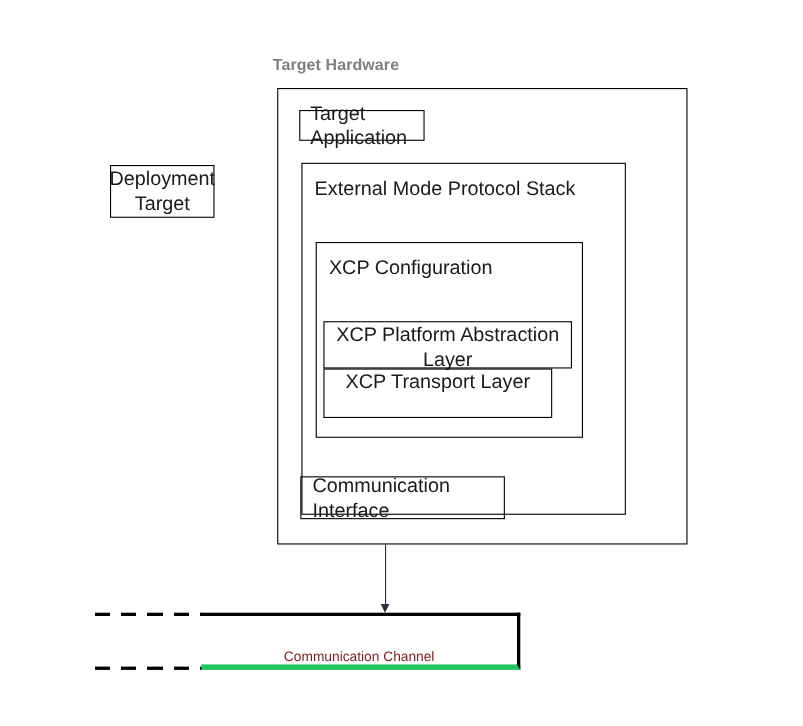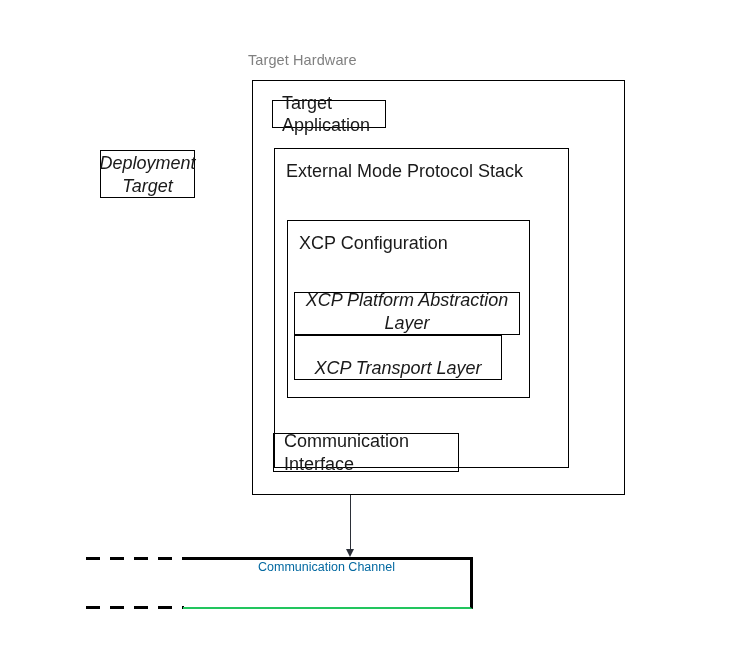--- a/index.html
+++ b/index.html
@@ -19,31 +19,30 @@
     position: absolute;
     box-sizing: border-box;
     border: 1px solid #000000;
     background: transparent;
     color: #1a1a1a;
     font-size: 18px;
     line-height: 1.25;
   }
   .label-center {
     display: flex;
-    align-items: flex-end;
+    align-items: flex-start;
     justify-content: center;
     text-align: center;
-    font-style: italic;
   }
   .label-topleft {
     padding: 11px 0 0 11px;
   }
   .title {
     position: absolute;
-    font-weight: normal;
+    font-weight: bold;
     font-size: 14.5px;
     color: #808080;
     letter-spacing: 0.1px;
     white-space: nowrap;
   }
 
   
   #target-hardware-frame { left: 252px; top: 80px; width: 373px; height: 415px; }
 
   
@@ -67,28 +66,28 @@
   
   #deployment-tools { left: 100px; top: 150px; width: 95px; height: 48px; }
 
   
   #communication-channel {
     position: absolute;
     left: 183px; top: 557px; width: 290px; height: 52px;
     box-sizing: border-box;
     border-top: 3px solid #000000;
     border-right: 3px solid #000000;
-    border-bottom: 2px solid #22c55e;
+    border-bottom: 5px solid #22c55e;
     border-left: none;
     display: flex;
-    align-items: flex-start;
+    align-items: flex-end;
     justify-content: center;
     font-family: "Liberation Sans", sans-serif;
     font-size: 12.5px;
-    color: #0369a1;
+    color: #7f1d1d;
   }
 
   
   .dash-line {
     position: absolute;
     left: 86px;
     width: 98px;
     height: 3px;
     background-image: repeating-linear-gradient(
       to right,

